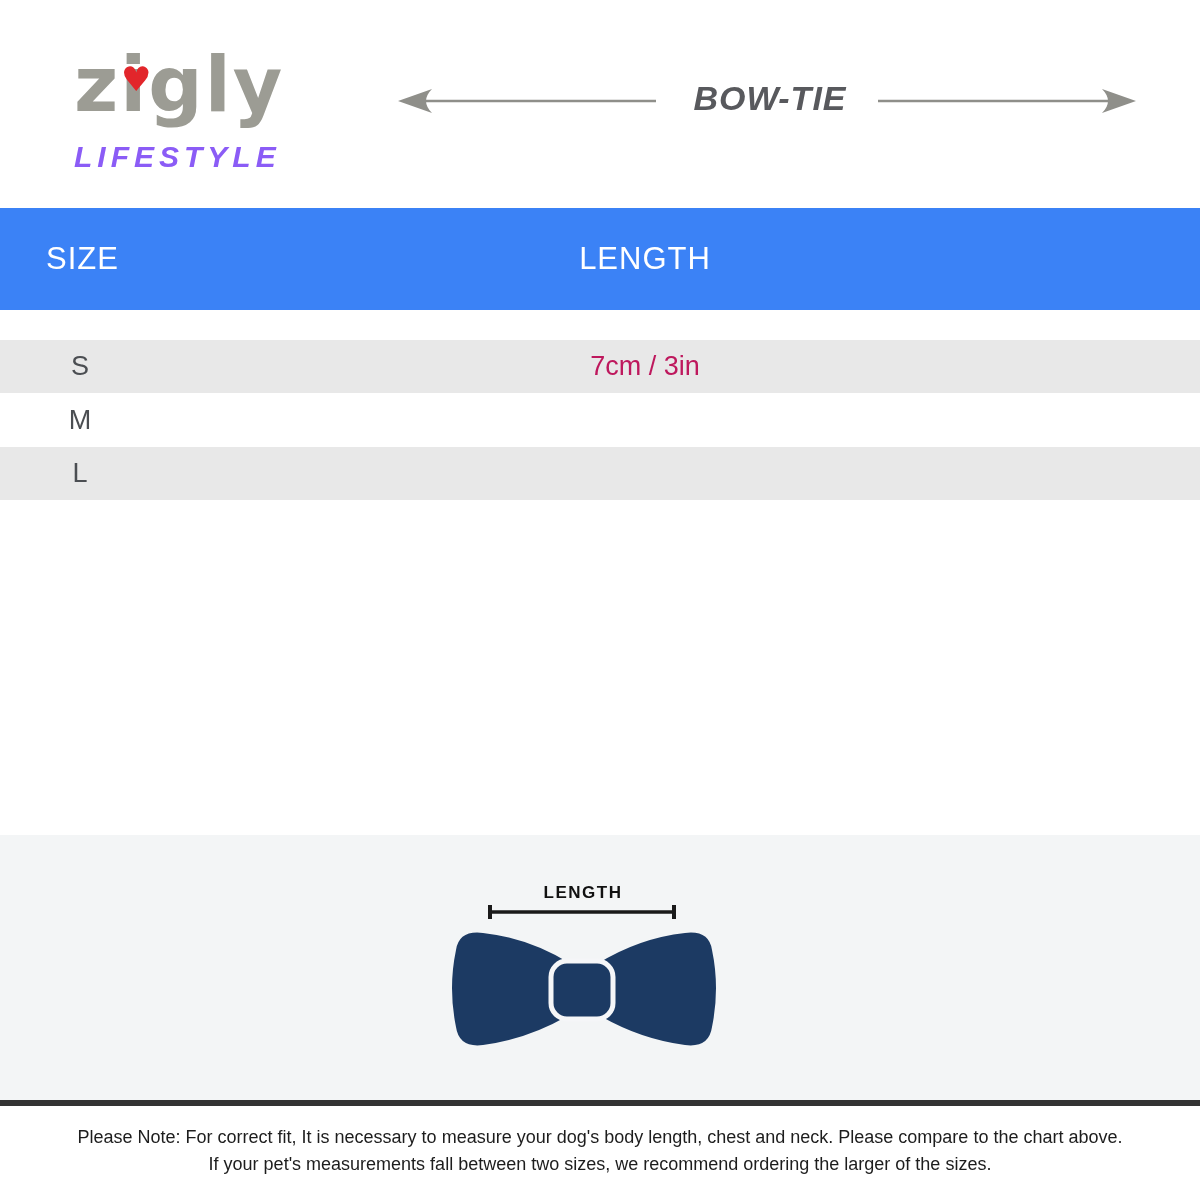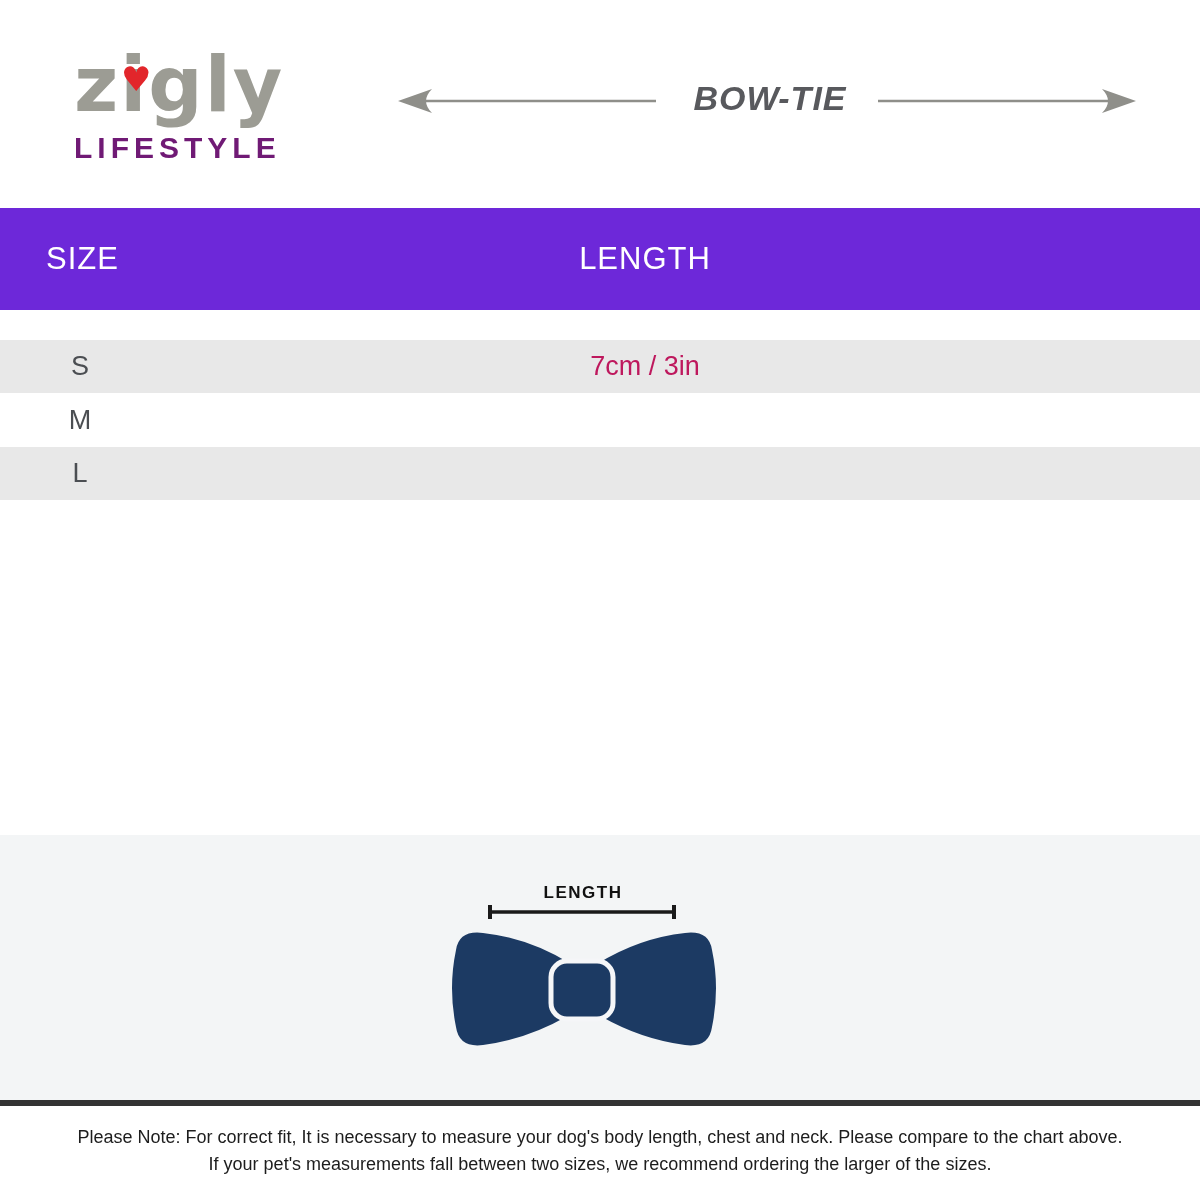--- a/index.html
+++ b/index.html
@@ -13,34 +13,35 @@
     position:relative;font-family:"DejaVu Sans", sans-serif;
     font-weight:bold;font-size:76px;line-height:86px;color:#9c9c94;
     letter-spacing:2px;
     margin-top:12px;
   }
   .logo-heart{
     position:absolute;left:47px;top:-6px;font-size:34px;color:#e2262b;
     font-family:"DejaVu Sans", sans-serif;
   }
   .logo-tagline{
-    margin-top:3px;font-size:30px;font-weight:bold;color:#701a75;
+    margin-top:12px;font-size:30px;font-weight:bold;color:#8b5cf6;
     letter-spacing:5px;
+    font-style:italic;
   }
   .title-arrow{position:absolute;top:87px;}
   .arrow-left{left:396px;}
   .arrow-right{left:876px;}
   .page-title{
     position:absolute;left:640px;top:79px;width:260px;text-align:center;
     font-size:34px;font-weight:bold;color:#58595d;letter-spacing:1px;font-style:italic;
   }
   
   .tbl-header{
     position:absolute;left:0;top:208px;width:1200px;height:102px;
-    background:#6d28d9;
+    background:#3b82f6;
   }
   .th-size{
     position:absolute;left:46px;top:0;height:102px;line-height:102px;
     color:#ffffff;font-size:31px;letter-spacing:1px;
   }
   .th-length{
     position:absolute;left:520px;top:0;width:250px;height:102px;line-height:102px;
     text-align:center;color:#ffffff;font-size:31px;letter-spacing:1px;
   }
   .tbl-row{position:absolute;left:0;width:1200px;height:53px;}

